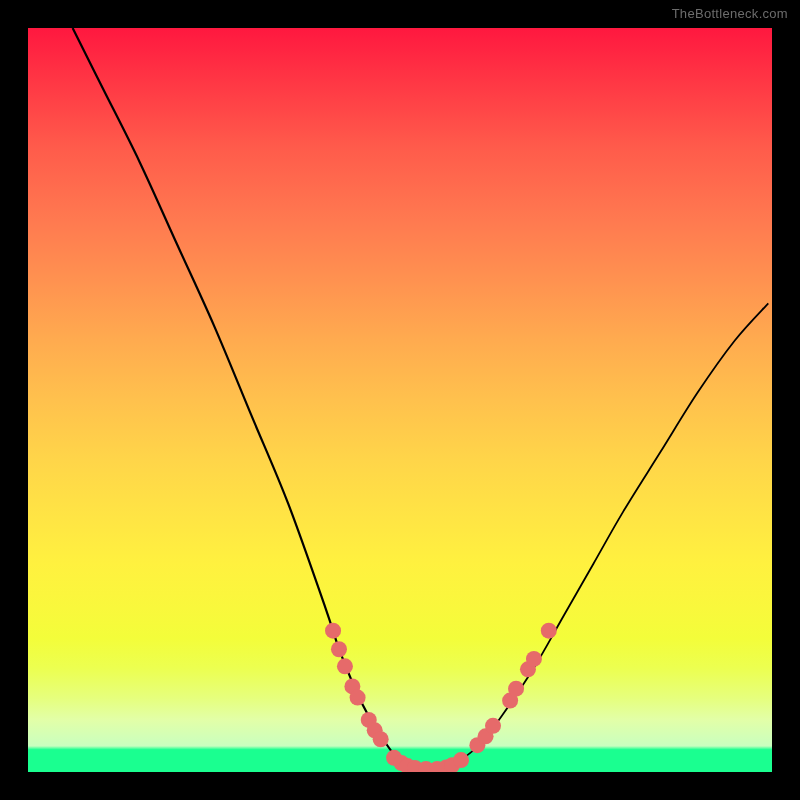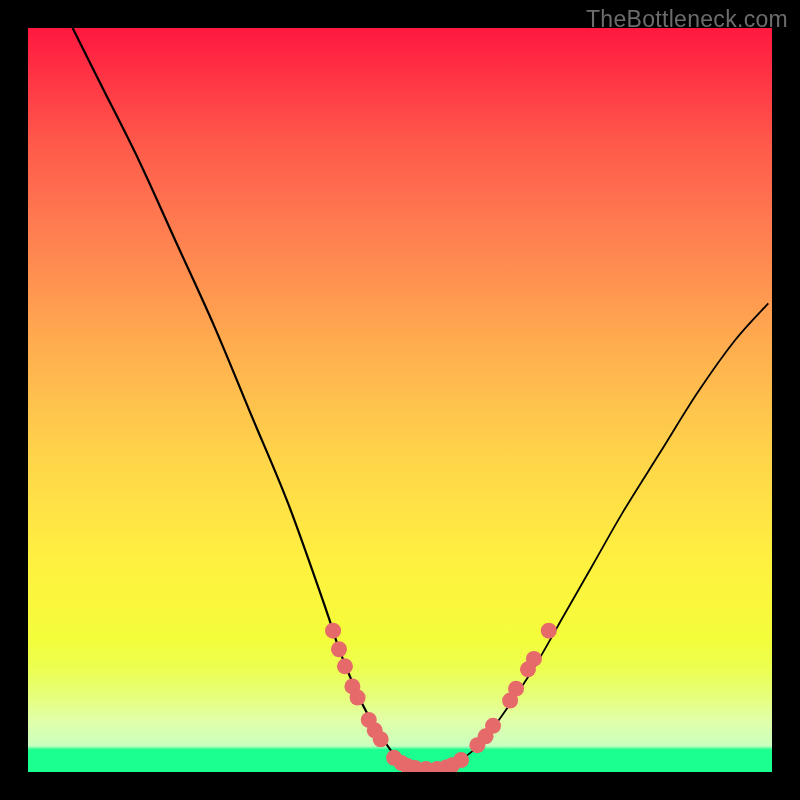--- a/index.html
+++ b/index.html
@@ -35,21 +35,21 @@
       #e2ffa8 93%,
       #c9ffbf 96.5%,
       #1aff90 97%,
       #1aff90 100%);
   }
   .watermark {
     position: absolute;
     top: 6px;
     right: 12px;
     color: #6c6c6c;
-    font-size: 23px;
+    font-size: 13px;
     font-weight: 500;
     letter-spacing: 0.3px;
   }
   svg.curves {
     position: absolute;
     left: 0;
     top: 0;
     width: 744px;
     height: 744px;
   }

